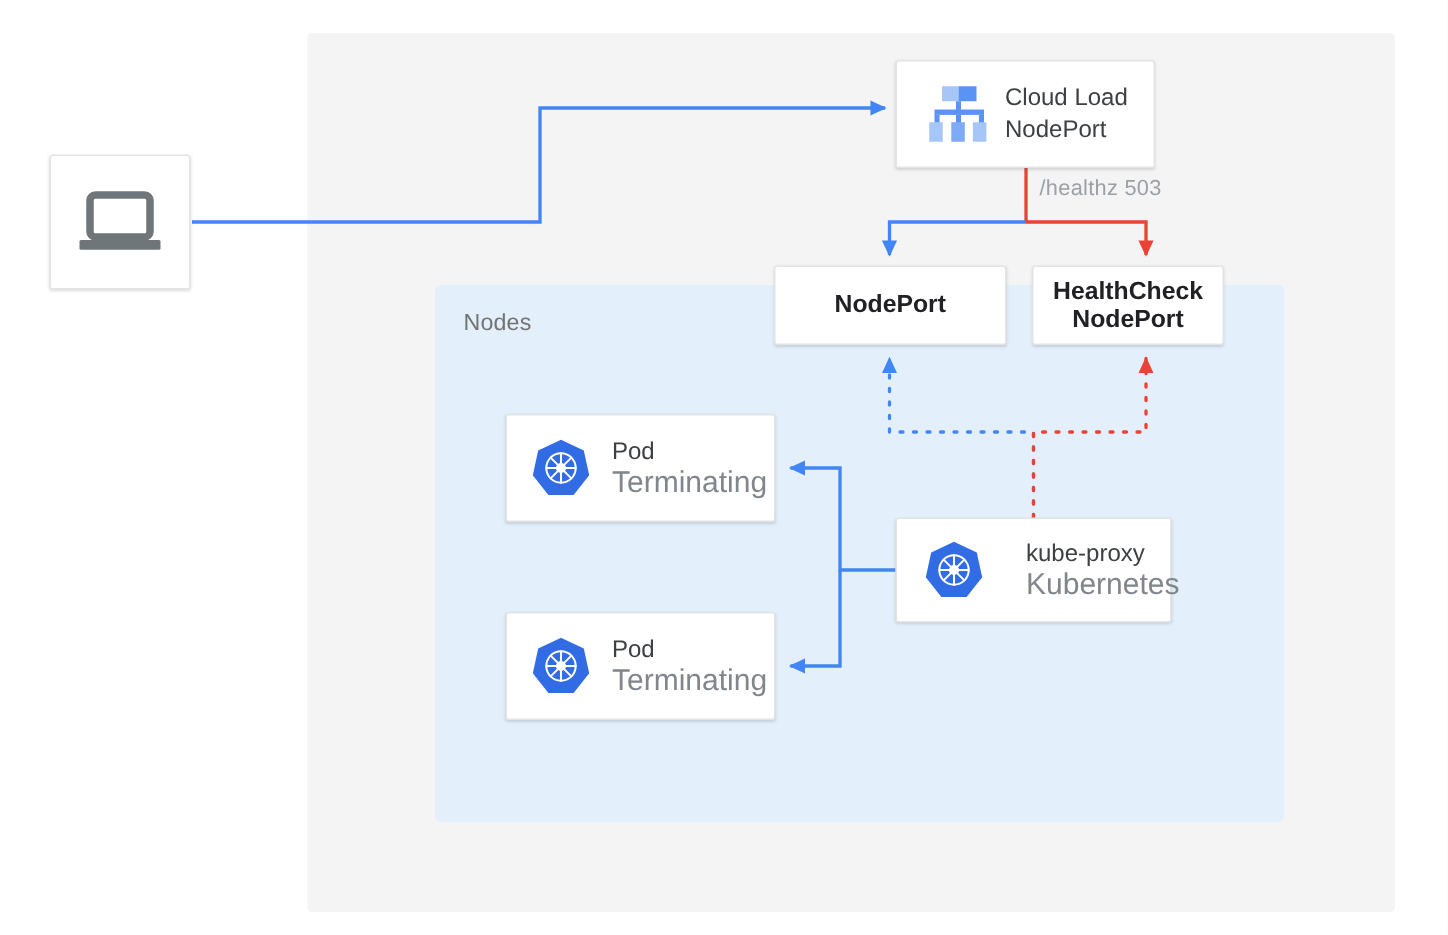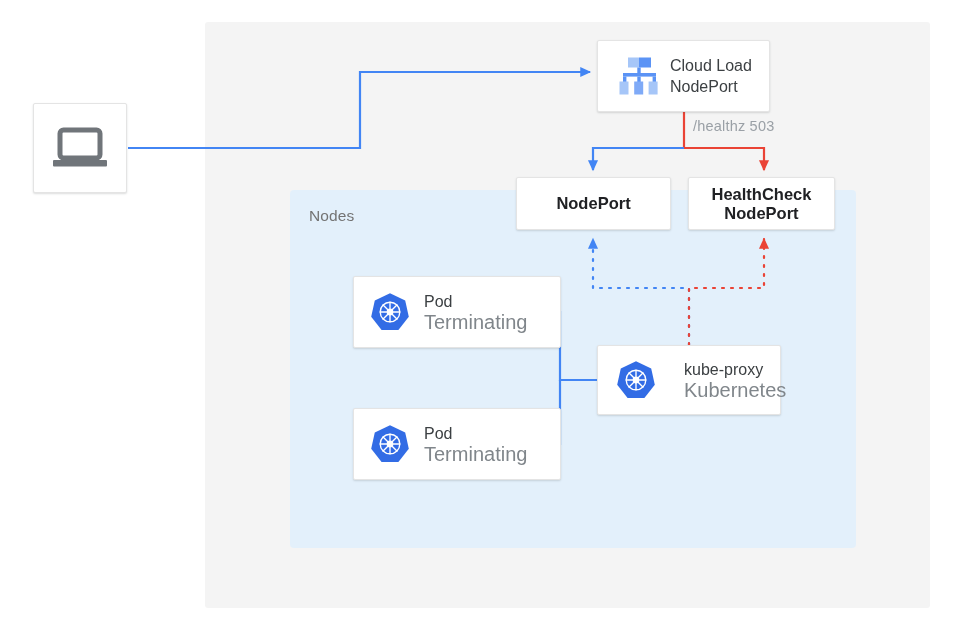--- a/index.html
+++ b/index.html
@@ -38,24 +38,24 @@
 
   
   #laptop-box{left:33px;top:103px;width:94px;height:90px;}
   
   #clb-box{left:597px;top:40px;width:173px;height:72px;}
   #clb-box .card-icon{width:62px;margin-left:8px;}
   #clb-box .card-text{margin-left:2px;}
   
   .np-box{display:flex;align-items:center;justify-content:center;text-align:center;}
   #nodeport-box{left:516px;top:177px;width:155px;height:53px;}
-  #hc-nodeport-box{left:688px;top:177px;width:147px;height:53px;}
+  #hc-nodeport-box{left:688px;top:177px;width:128px;height:53px;}
   .np-label{font-size:16.5px;font-weight:bold;color:#202124;line-height:19px;}
   
-  .pod-box{width:208px;height:72px;margin-left:16px;}
+  .pod-box{width:180px;height:72px;}
   #pod-box-1{left:337px;top:276px;}
   #pod-box-2{left:337px;top:408px;}
   .pod-box .card-icon{width:56px;margin-left:8px;}
   .pod-box .card-text{margin-left:6px;}
   
   #kube-proxy-box{left:597px;top:345px;width:184px;height:70px;}
   #kube-proxy-box .card-icon{width:56px;margin-left:10px;}
   #kube-proxy-box .card-text{margin-left:20px;}
 
   

